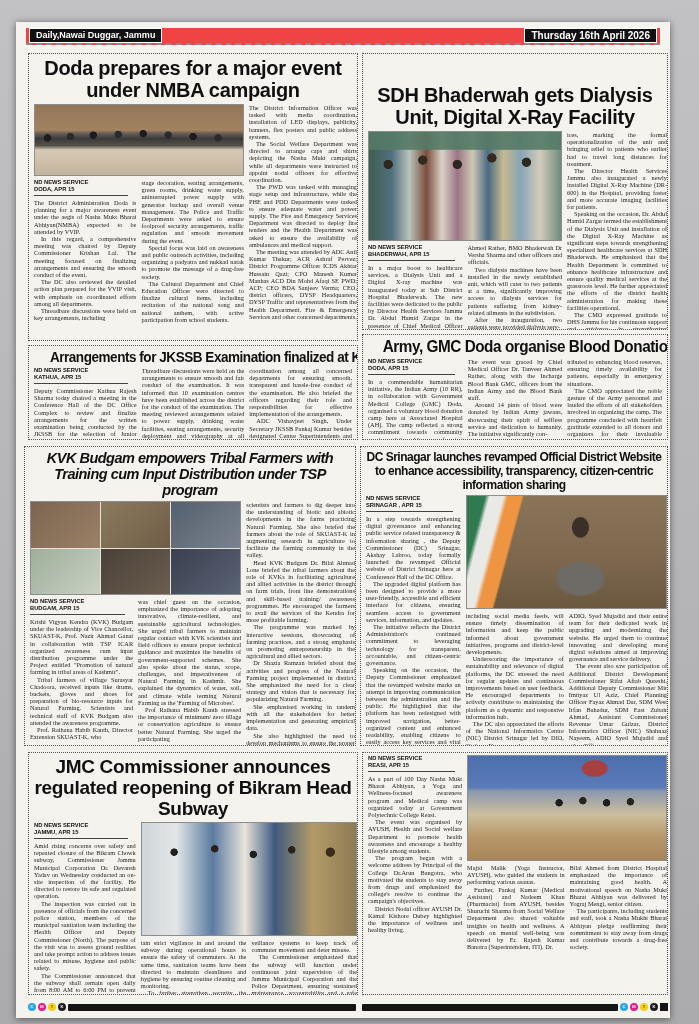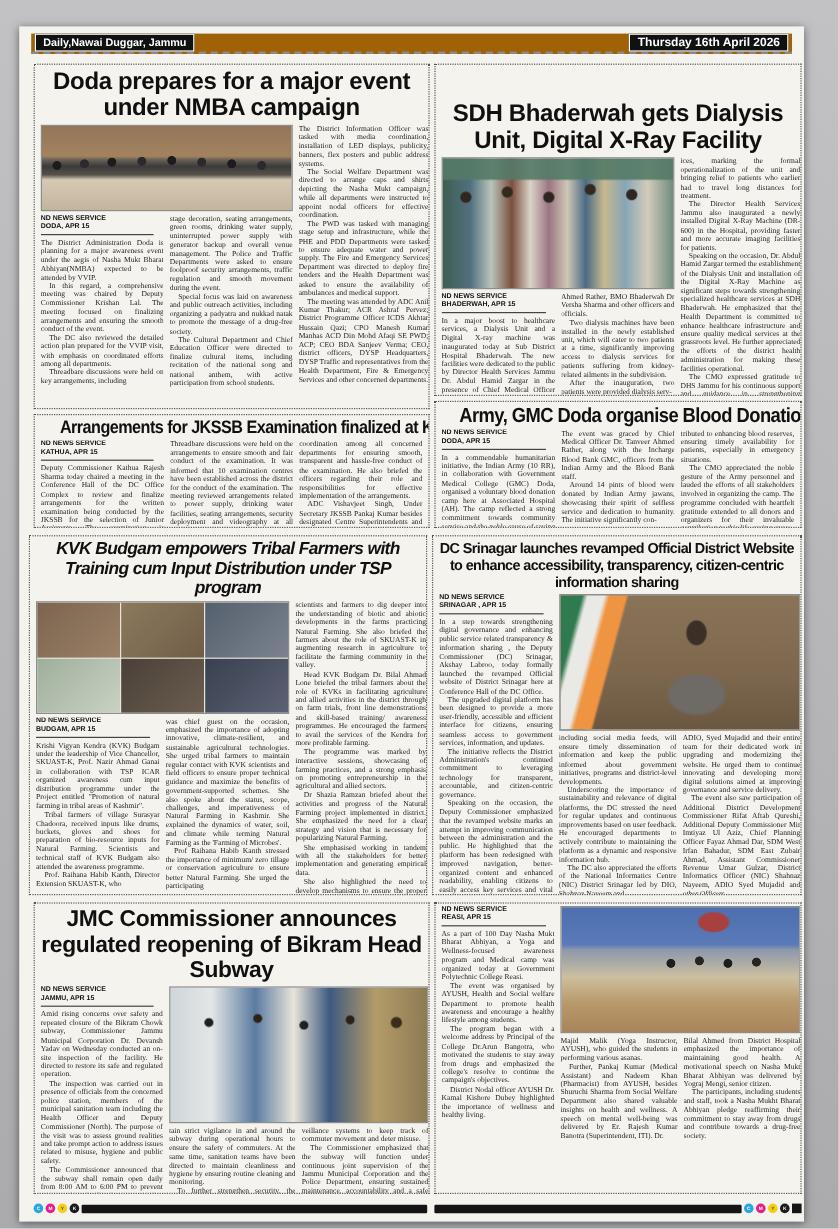--- a/index.html
+++ b/index.html
@@ -1,19 +1,19 @@
 <!DOCTYPE html>
 <html><head>
 <meta charset="utf-8">
 <style>
   html,body{margin:0;padding:0;}
   .screen{position:relative;width:699px;height:1024px;background:linear-gradient(180deg,#c2c2c4,#ababad);overflow:hidden;font-family:"Liberation Serif",serif;}
   .page{position:absolute;left:16px;top:22px;width:654px;height:996px;background:#f5f3ee;box-shadow:0 1px 7px rgba(0,0,0,.5);}
   
-  .mastbar{position:absolute;left:10px;right:10px;top:6px;height:17px;background:#a16207;display:flex;align-items:center;justify-content:space-between;padding:0 3px;box-sizing:border-box;border-bottom:2px dashed #8a8a8a;}
+  .mastbar{position:absolute;left:10px;right:10px;top:6px;height:17px;background:#ef4444;display:flex;align-items:center;justify-content:space-between;padding:0 3px;box-sizing:border-box;border-bottom:2px dashed #8a8a8a;}
   .mh-box,.date-box{border:1px solid #fff;color:#fff;font:bold 9px/11px "Liberation Sans",sans-serif;padding:1px 6px;background:#111;white-space:nowrap;}
   .date-box{font-size:10px;margin-left:24px;}
   
   .art{position:absolute;border:1px dotted #555;padding:2px 5px;box-sizing:border-box;overflow:hidden;background:#f5f3ee;}
   h2{margin:1px 0 3px;text-align:center;color:#101010;font-weight:bold;}
   .t-serif{font-family:Liberation Sans, sans-serif;letter-spacing:-0.3px;}
   .t-sans{font-family:"Liberation Sans",sans-serif;letter-spacing:-0.5px;}
   .squeeze{display:block;transform:scaleX(0.9);transform-origin:50% 50%;white-space:nowrap;}
   .row{display:flex;gap:5px;align-items:stretch;}
   .grow{flex:1;min-height:0;}

